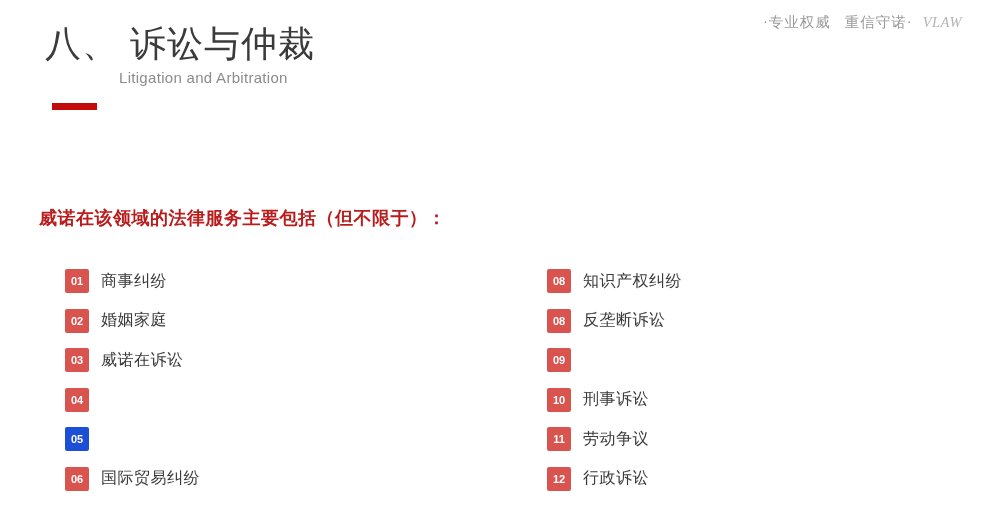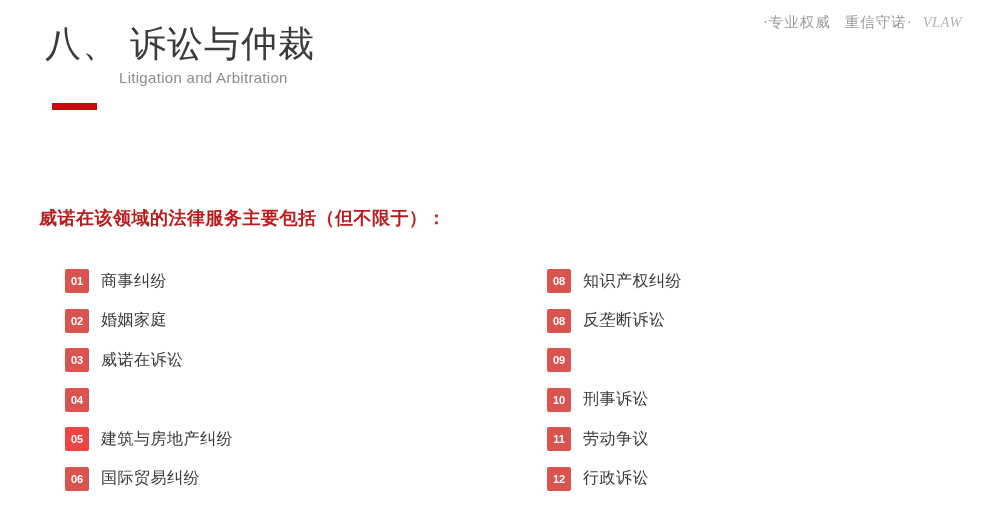--- a/index.html
+++ b/index.html
@@ -145,22 +145,21 @@
         <span class="service-label">婚姻家庭</span>
       </div>
       <div class="service-row">
         <span class="badge" style="background: rgb(217, 83, 79);">03</span>
         <span class="service-label">威诺在诉讼</span>
       </div>
       <div class="service-row">
         <span class="badge" style="background: rgb(217, 83, 79);">04</span>
       </div>
       <div class="service-row">
-        <span class="badge" style="background: #ef4444; text-align: right;">05</span>
-        <span class="service-label">建筑与房地产纠纷</span>
+        <span class="badge" style="background: #1d4ed8; text-align: right;">05</span>
       </div>
       <div class="service-row">
         <span class="badge" style="background: rgb(217, 83, 79);">06</span>
         <span class="service-label">国际贸易纠纷</span>
       </div>
     </div>
     <div class="col">
       <div class="service-row">
         <span class="badge" style="background: rgb(217, 83, 79);">08</span>
         <span class="service-label">知识产权纠纷</span>

